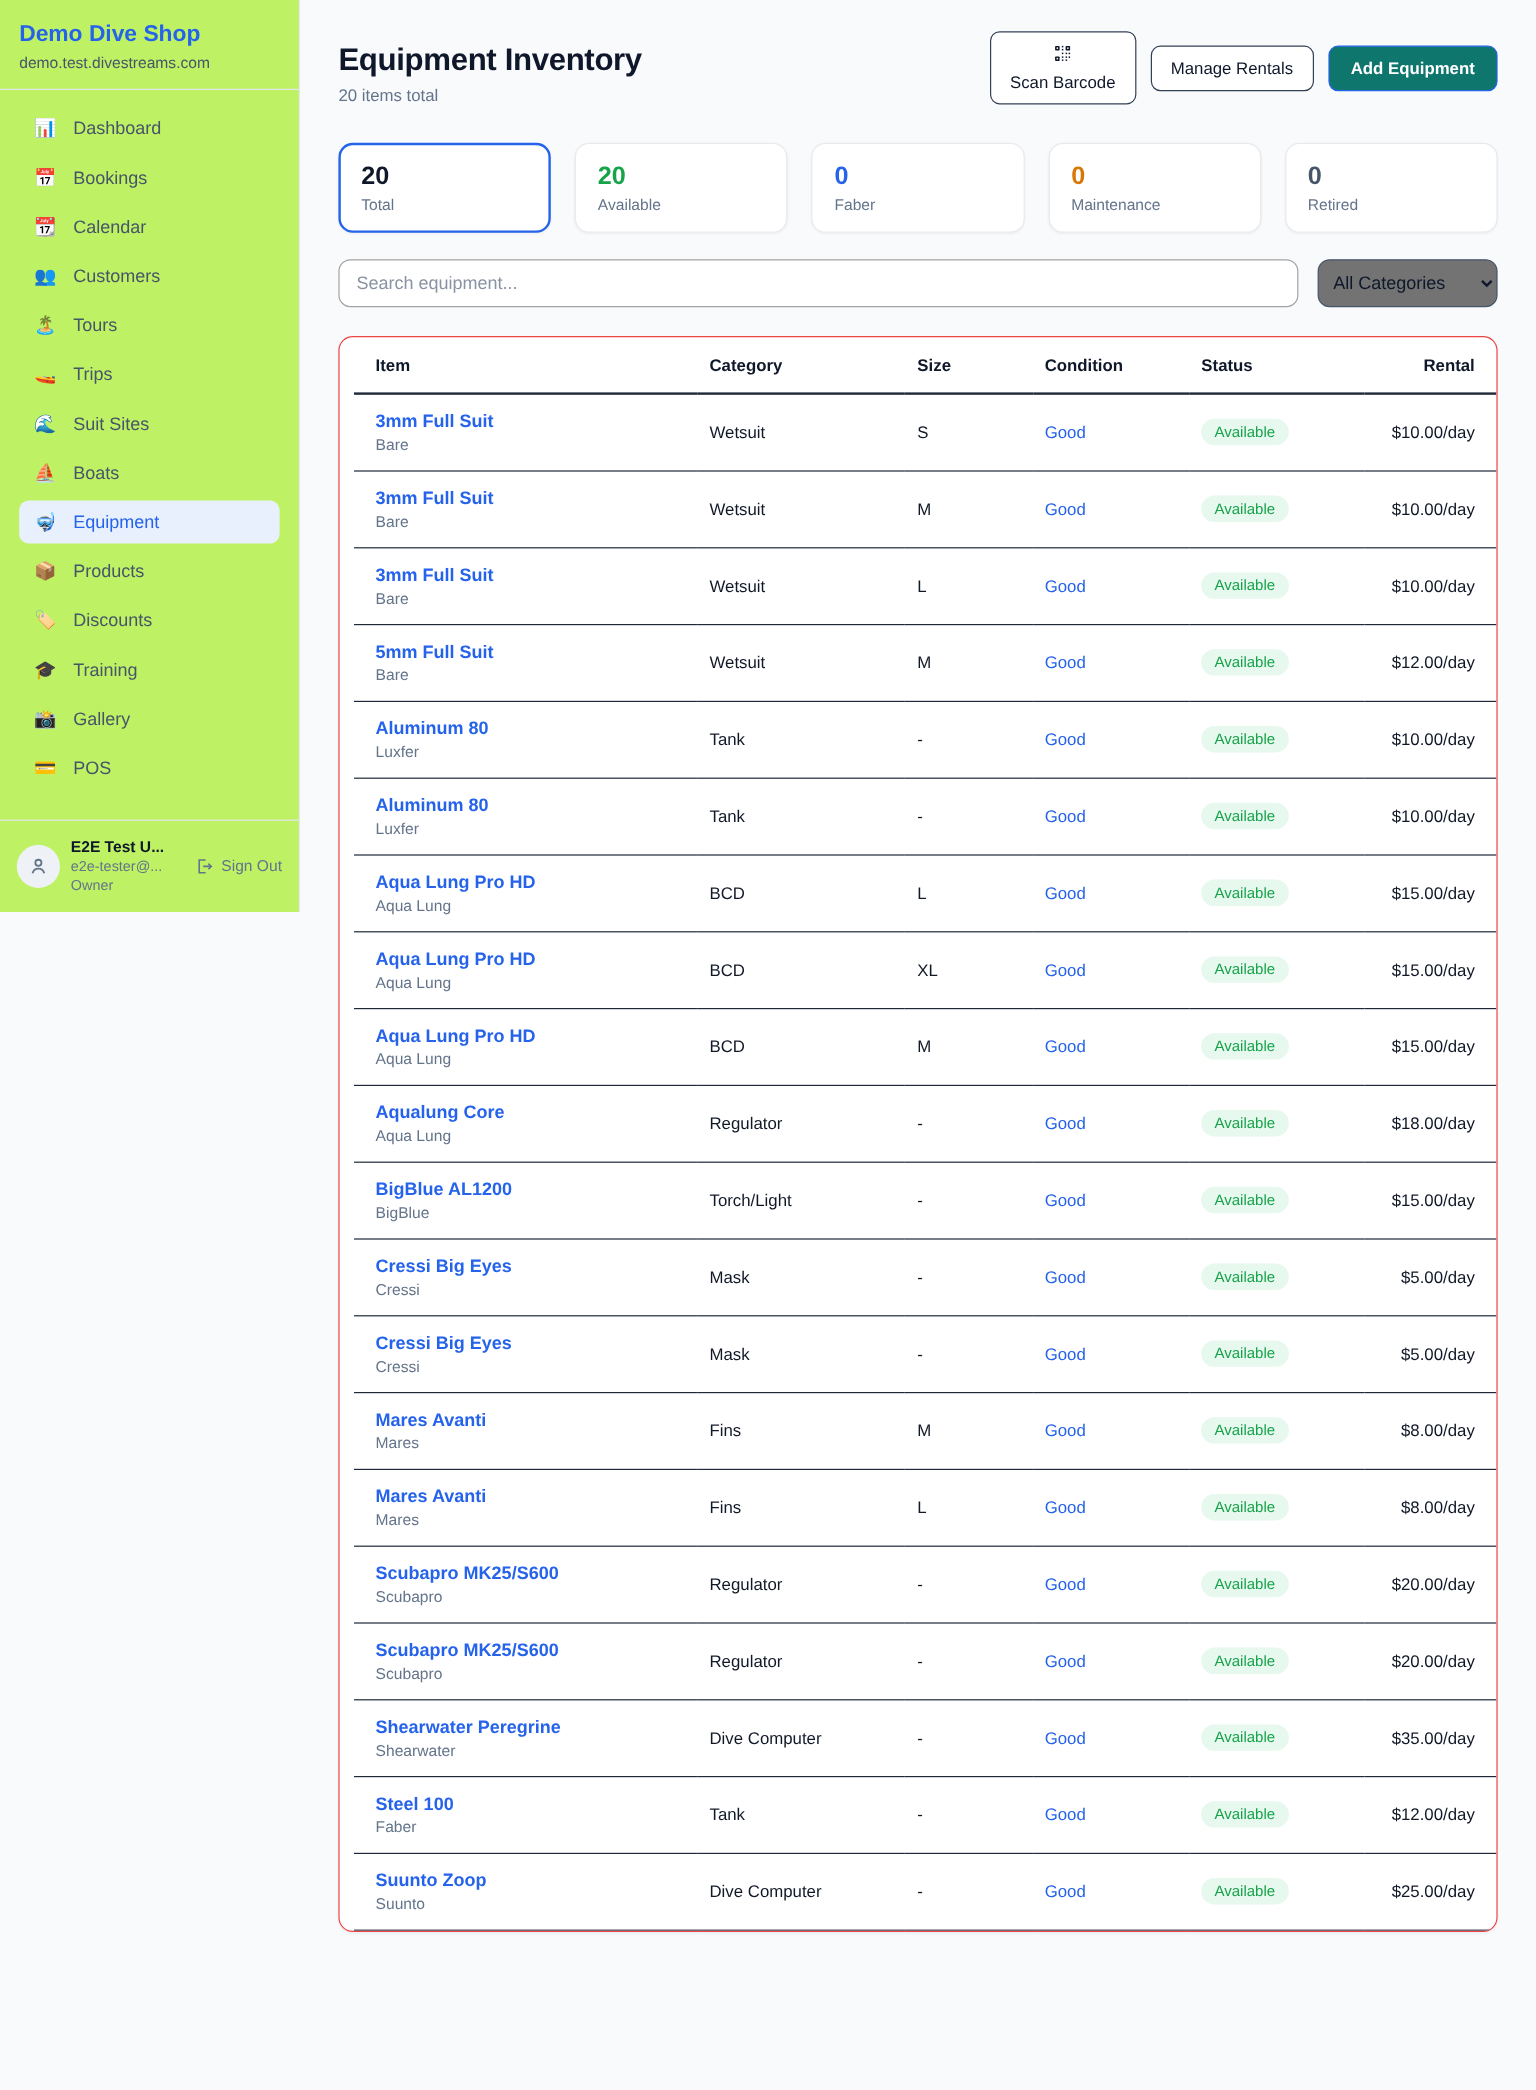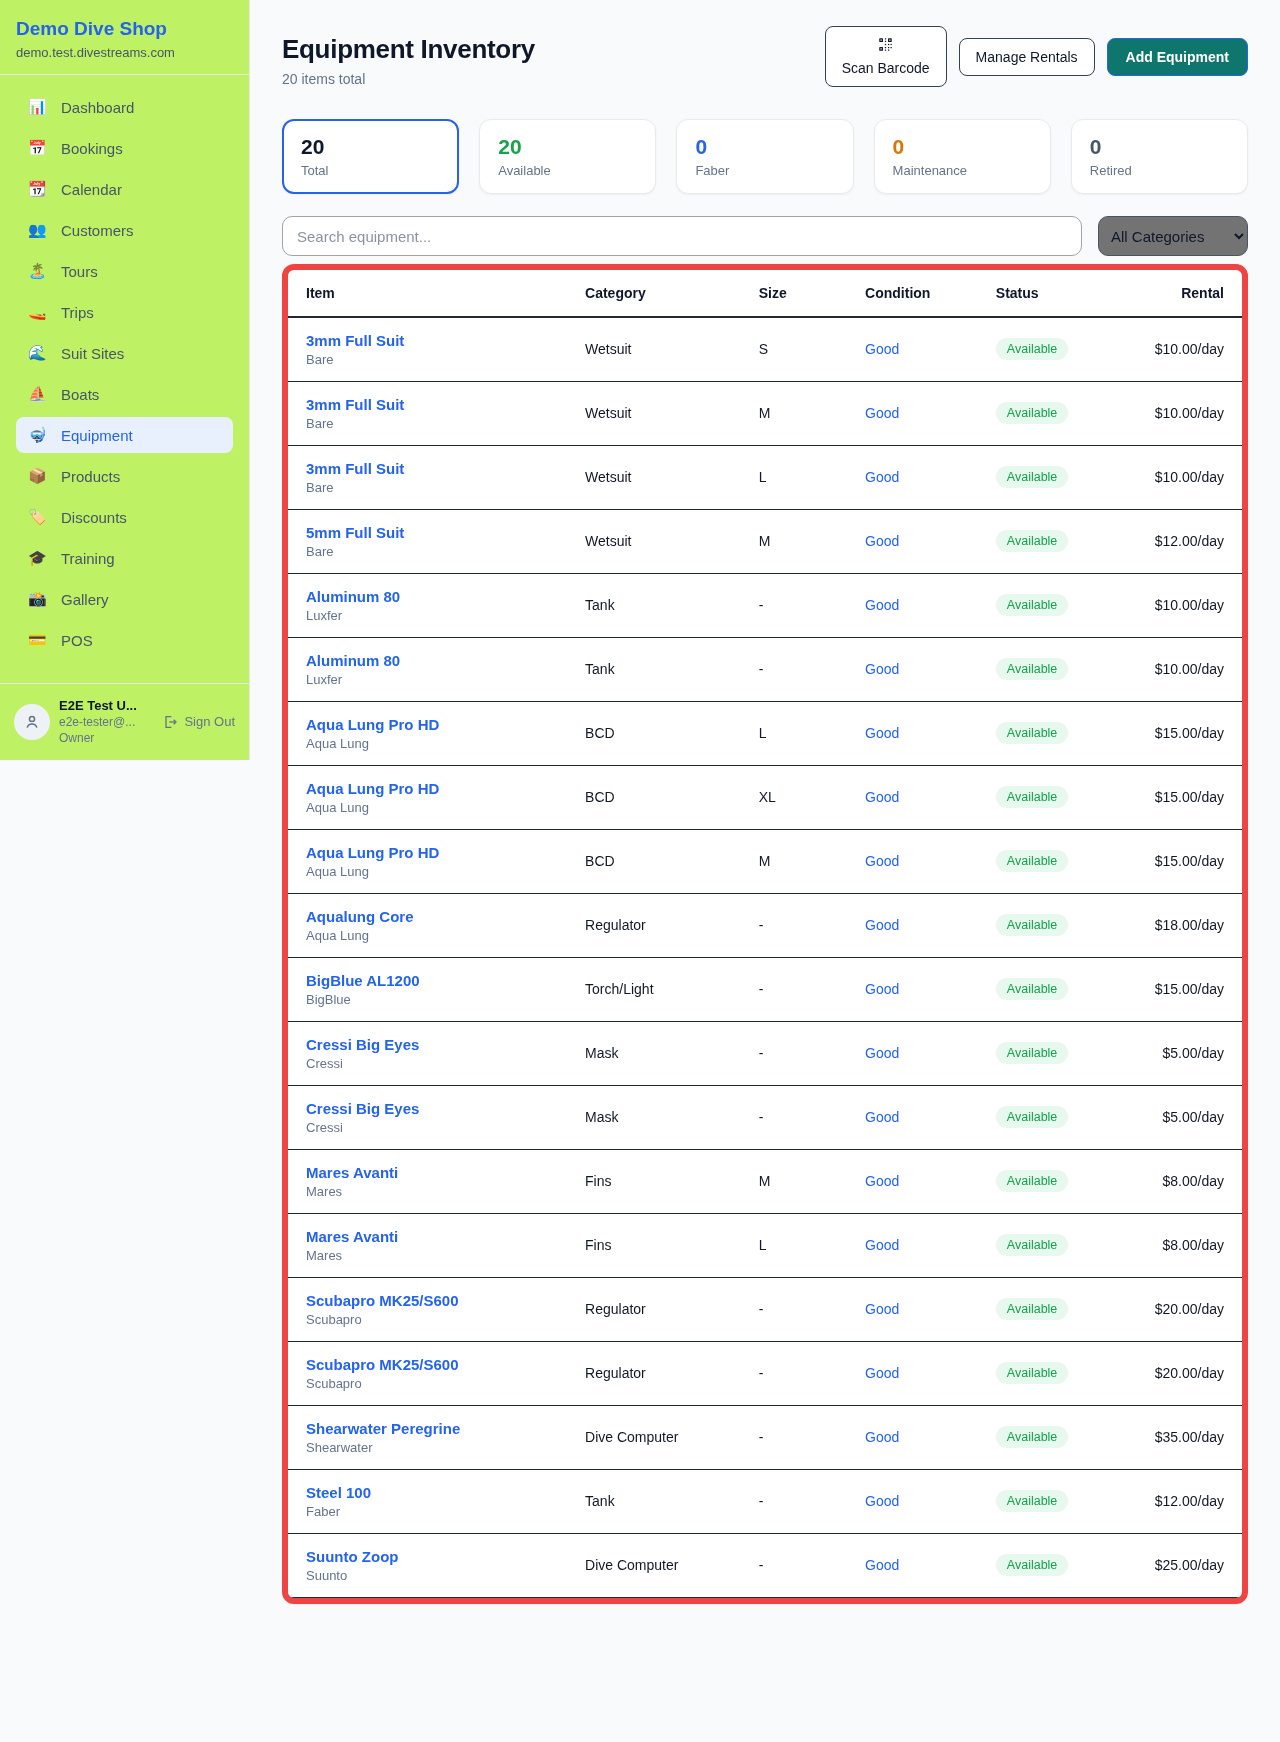--- a/index.html
+++ b/index.html
@@ -47,22 +47,22 @@
   
   .filters { display:flex; gap:16px; margin-top:22px; }
   .search-input { flex:1; height:40px; border:1px solid #a3a3a3; border-radius:10px;
                   padding:0 14px; font-size:15px; background:#fff; color:#0f172a;
                   font-family:"Liberation Sans","DejaVu Sans",sans-serif; }
   .search-input::placeholder { color:#8a93a3; }
   .category-select { width:150px; height:40px; border:1px solid #475569; border-radius:10px;
                      padding:0 8px; font-size:15px; background:#737373; color:#0f172a;
                      font-family:"Liberation Sans","DejaVu Sans",sans-serif; }
   
-  .table-card { margin-top:8px; background:#fff; border:6px solid #ef4444; border-radius:12px;
-                overflow:hidden; box-shadow:0 1px 2px rgba(16,24,40,.05); }
+  .table-card { margin-top:24px; background:#fff; border:1px solid #ef4444; border-radius:12px;
+                overflow:hidden; box-shadow:0 1px 2px rgba(16,24,40,.05);padding-left:12px; }
   table { width:100%; border-collapse:collapse; }
   th { text-align:left; font-size:14px; font-weight:bold; color:#0f172a; padding:15px 10px;
        border-bottom:2px solid #1f2937; }
   th:first-child { padding-left:18px; }
   th:last-child { text-align:right; padding-right:18px; }
   td { padding:10px; border-bottom:1px solid #1f2937; height:64px; vertical-align:middle;
        font-size:14px; color:#111827; }
   td:first-child { padding-left:18px; }
   td:last-child { text-align:right; padding-right:18px; }
   .item-name { font-size:15px; font-weight:600; color:#2563eb; cursor:pointer; }

